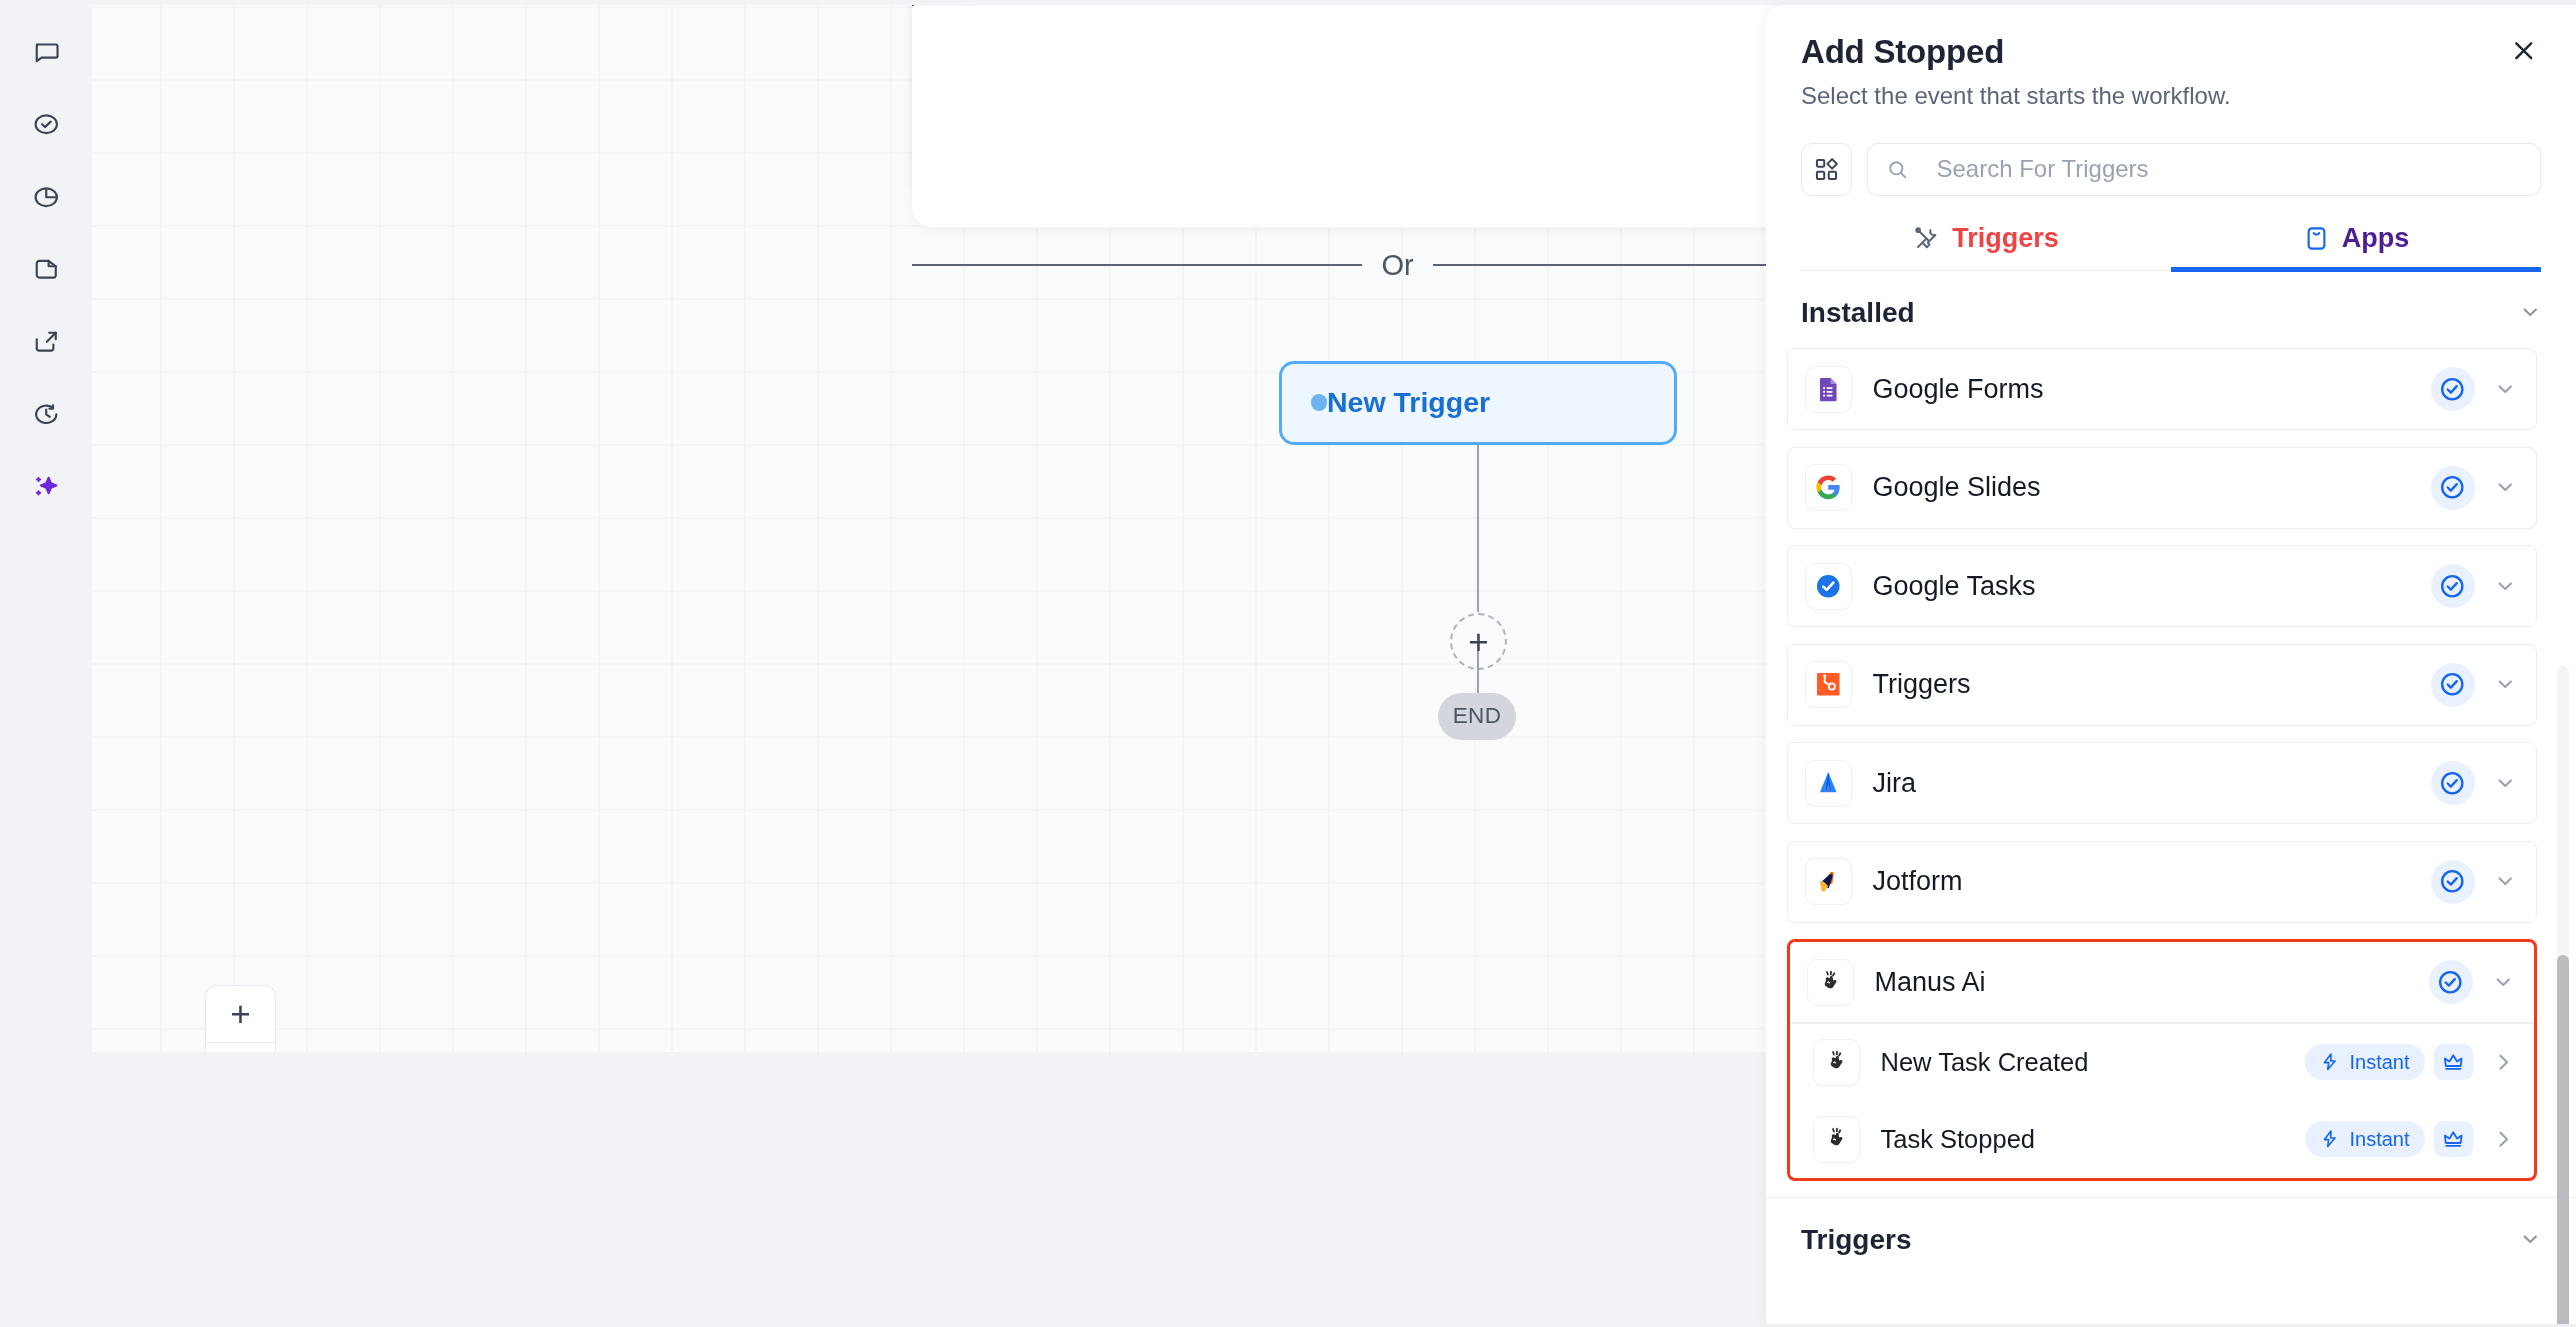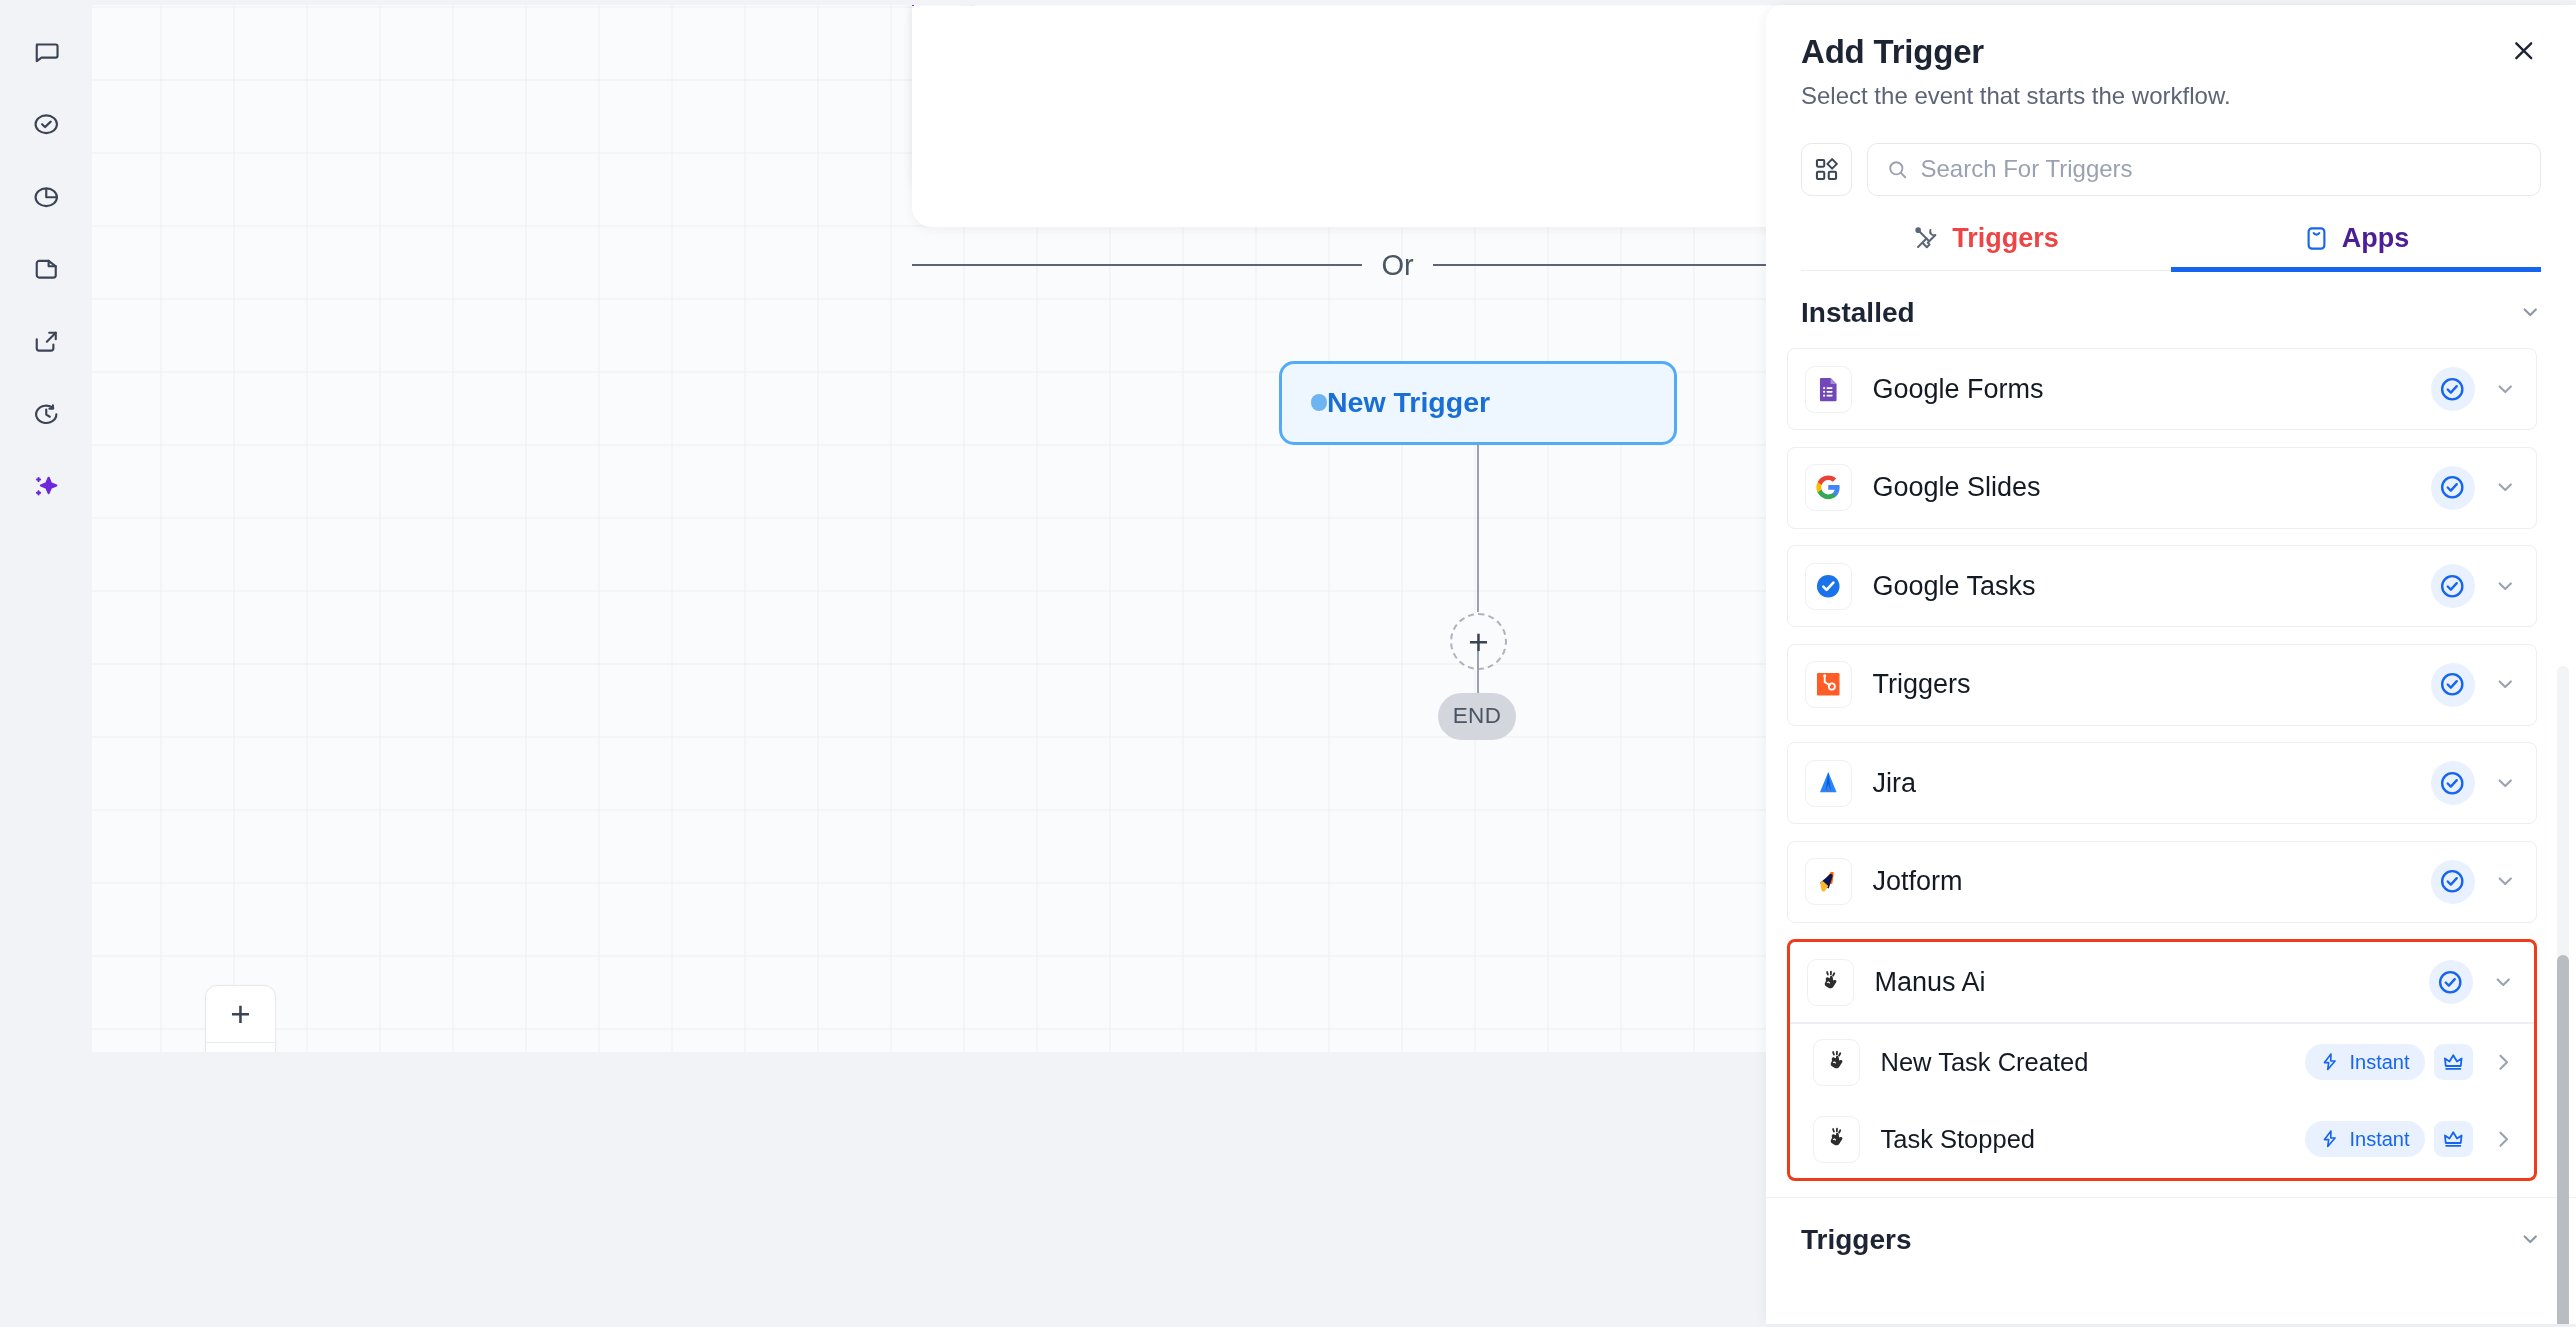--- a/index.html
+++ b/index.html
@@ -158,21 +158,21 @@
 
   .search-row { display: flex; align-items: center; gap: 15px; margin-top: 33px; }
   .grid-btn {
     width: 51px; height: 53px; border: 1.5px solid #e6e8ee; border-radius: 10.5px;
     display: flex; align-items: center; justify-content: center; cursor: pointer;
     flex: 0 0 51px;
   }
   .grid-btn svg { width: 27px; height: 27px; }
   .search-box {
     flex: 1 1 auto; height: 53px; border: 1.5px solid #e6e8ee; border-radius: 10.5px;
-    display: flex; align-items: center; gap: 12px; padding: 0 18px;
+    display: flex; align-items: center; gap: 28px; padding: 0 18px;
   }
   .search-box svg { width: 22.5px; height: 22.5px; flex: 0 0 22.5px; }
   .search-box input {
     border: none; outline: none; font-size: 24px; color: #222; width: 100%;
     font-family: "Liberation Sans", sans-serif; background: transparent;
   }
   .search-box input::placeholder { color: #9aa2b1; }
 
   .tabs { display: flex; margin-top: 27px; border-bottom: 1.5px solid #ebedf2; }
   .tab {
@@ -374,21 +374,21 @@
         <div class="mm-c"></div>
         <div class="mm-view"></div>
       </div>
 
     </div>
   </div>
 
   <div class="panel">
     <div class="panel-head">
       <div class="panel-title-row">
-        <div class="panel-title">Add Trigger</div>
+        <div class="panel-title">Add Stopped</div>
         <div class="close-x">
           <svg viewBox="0 0 24 24" fill="none" stroke="#1d2433" stroke-width="2.2" stroke-linecap="round">
             <path d="M5 5l14 14M19 5L5 19"></path>
           </svg>
         </div>
       </div>
       <div class="panel-sub">Select the event that starts the workflow.</div>
 
       <div class="search-row">
         <div class="grid-btn">

